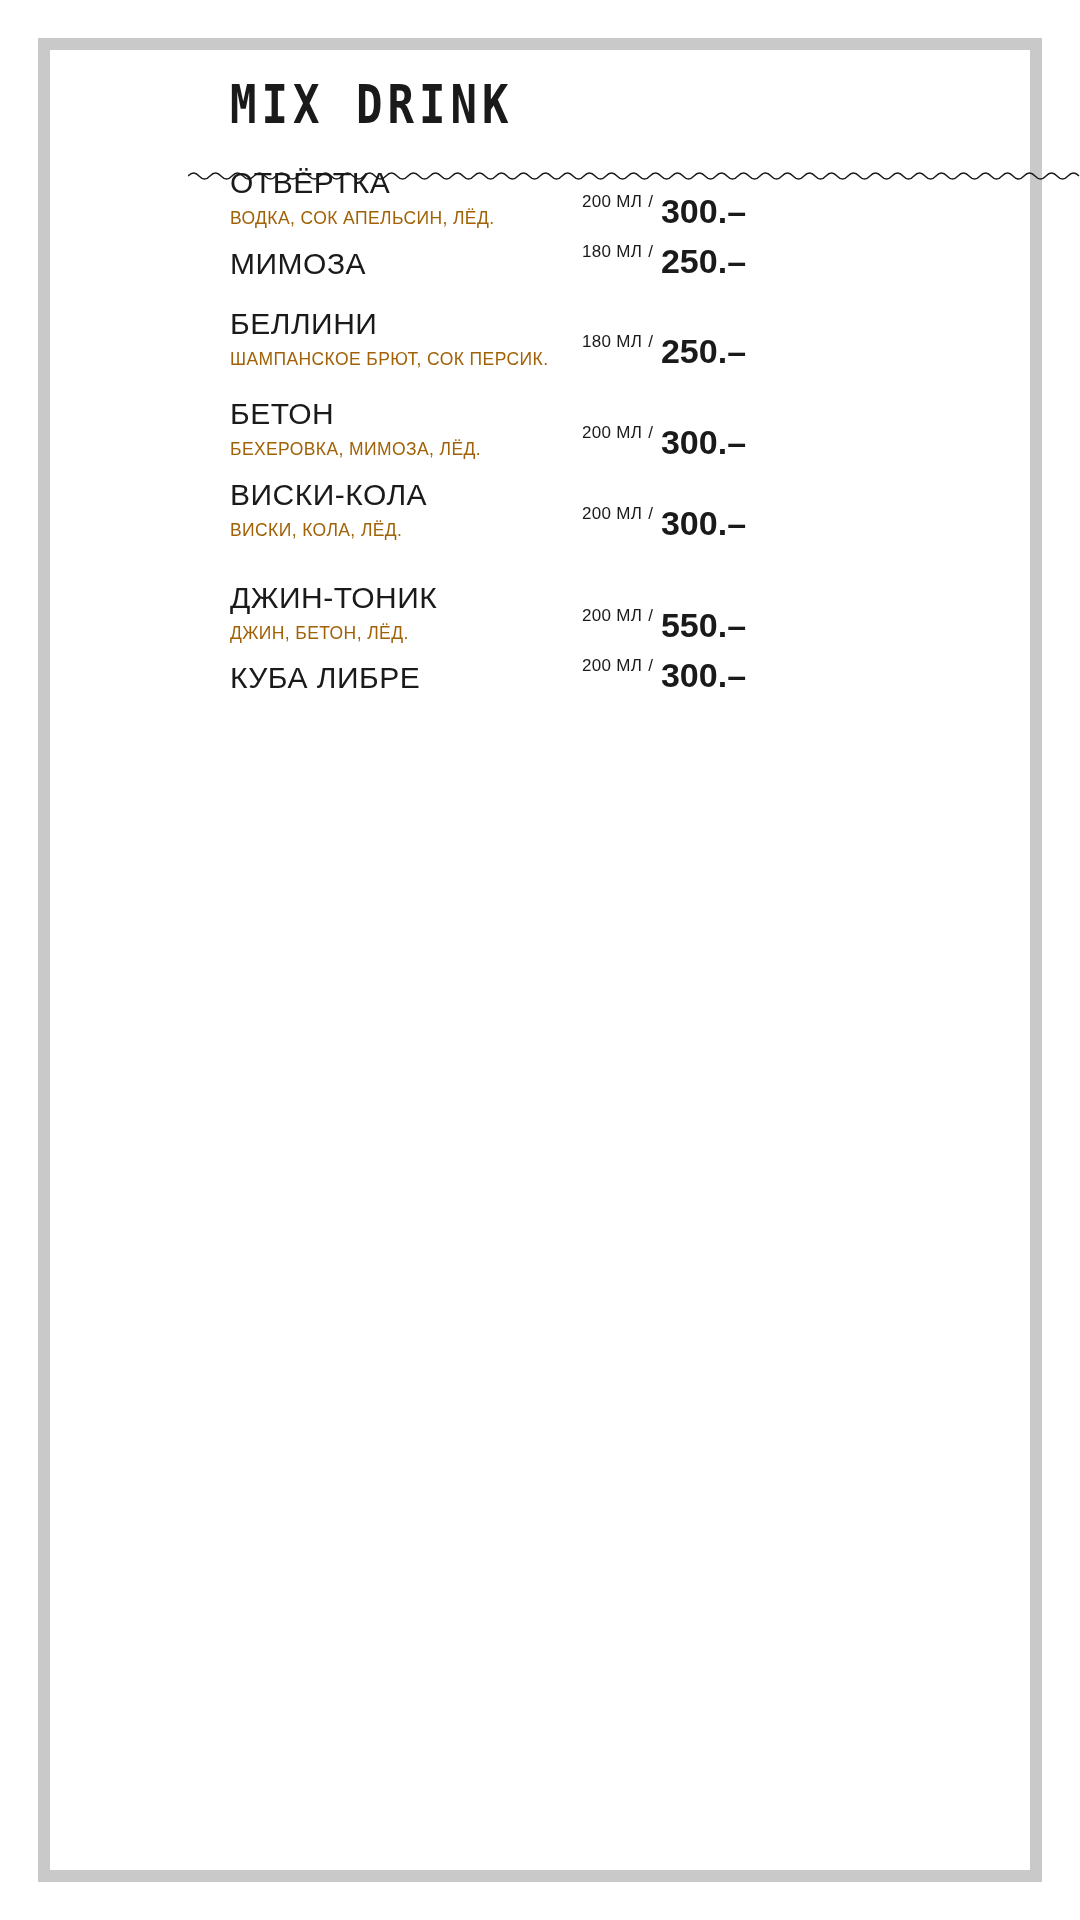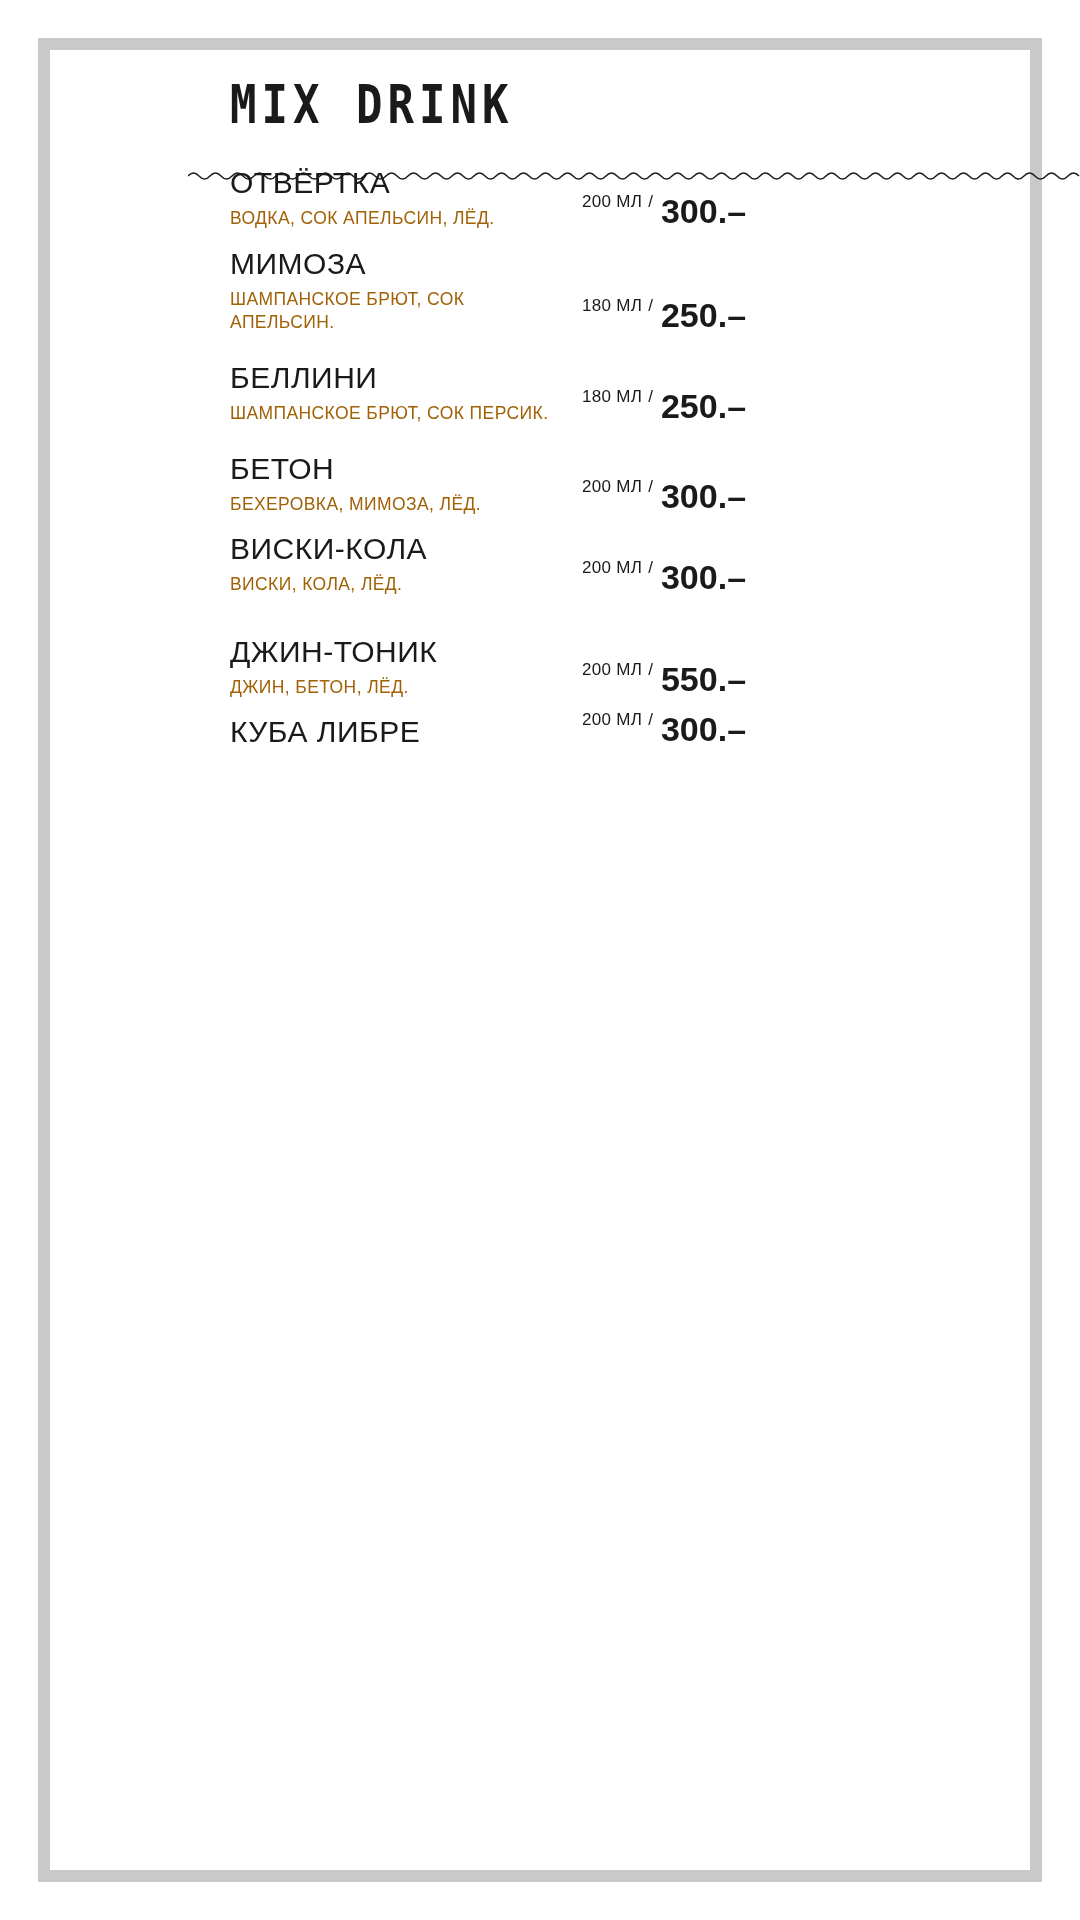--- a/index.html
+++ b/index.html
@@ -155,21 +155,20 @@
 
     <div class="item">
       <div class="item-row">
         <span class="item-name">МИМОЗА</span>
         <span class="price-block">
           <span class="item-volume">180 МЛ</span>
           <span class="item-sep">/</span>
           <span class="item-price">250.–</span>
         </span>
       </div>
-      <div class="item-desc">ШАМПАНСКОЕ БРЮТ, СОК АПЕЛЬСИН.</div>
     </div>
 
     <div class="gap-small"></div>
 
     <div class="item">
       <div class="item-row">
         <span class="item-name">БЕЛЛИНИ</span>
         <span class="price-block">
           <span class="item-volume">180 МЛ</span>
           <span class="item-sep">/</span>

